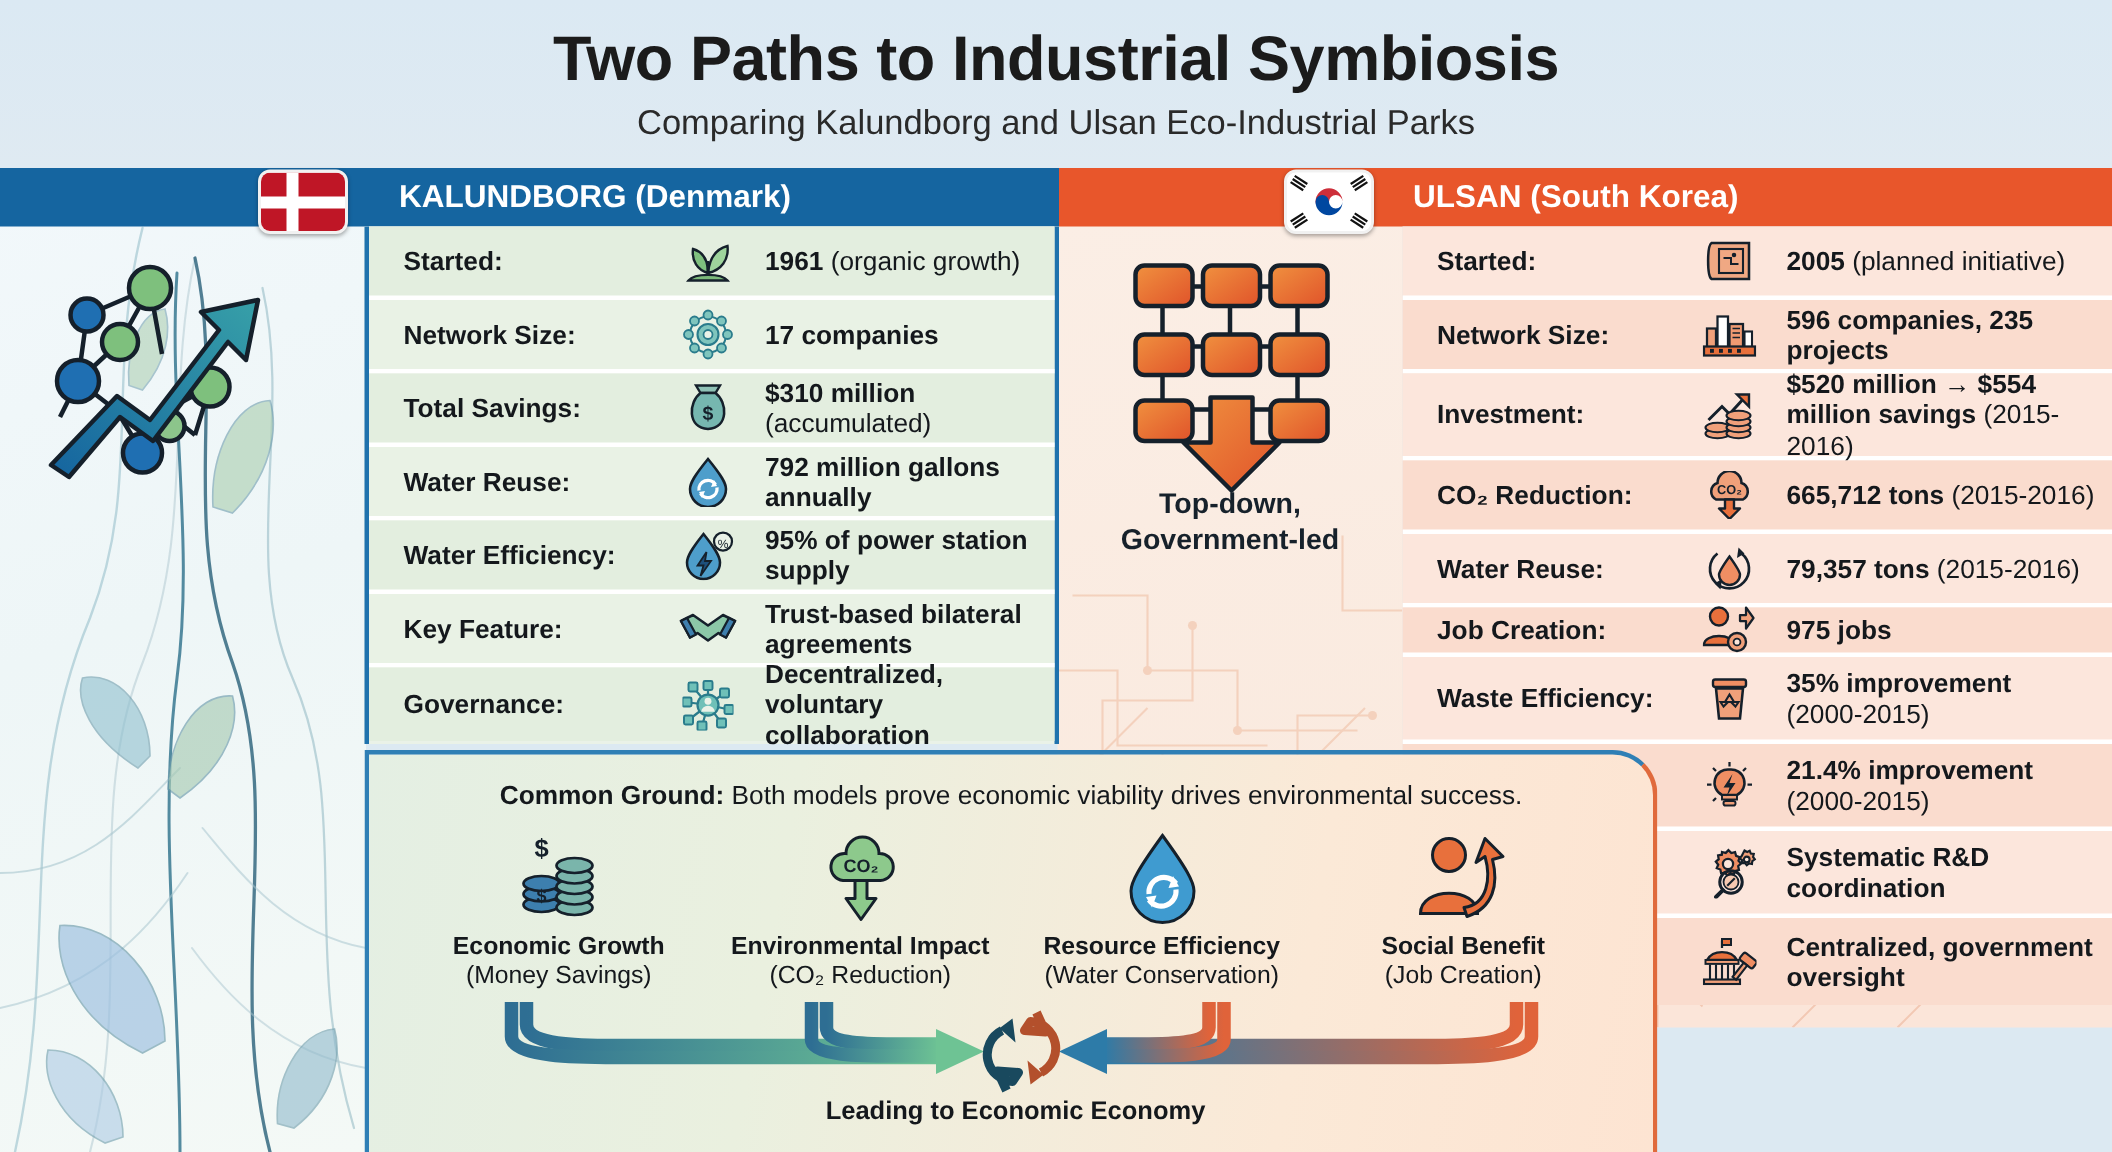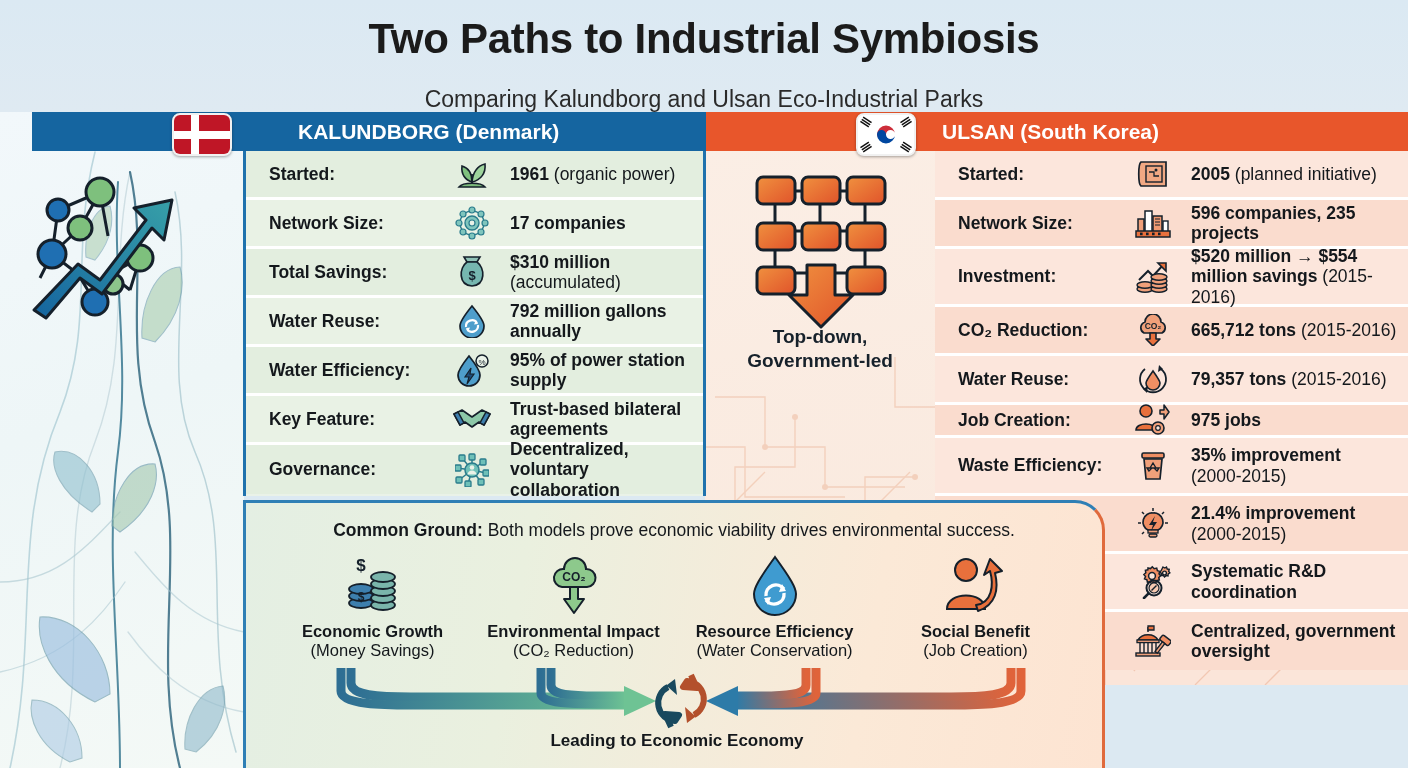--- a/index.html
+++ b/index.html
@@ -14,21 +14,21 @@
   
   .title-band{
     position:absolute; left:0; top:0; width:1408px; height:112px;
     background:linear-gradient(180deg,#dbe9f3 0%,#dfeaf2 100%);
     text-align:center;
   }
   .main-title{
     font-size:42px; font-weight:bold; color:#1b1b1b; letter-spacing:-.3px;
     margin-top:17px; line-height:1.05;
   }
-  .sub-title{ font-size:23px; color:#2a2a2a; margin-top:25px; }
+  .sub-title{ font-size:23px; color:#2a2a2a; margin-top:7px; }
 
   
   .left-panel{
     position:absolute; left:0; top:112px; width:244px; height:656px;
     background:linear-gradient(160deg,#f2f8fb 0%,#eef6f7 45%,#f4f9f6 100%);
     overflow:hidden;
   }
   .left-panel svg{ position:absolute; left:0; top:0; }
   .left-icon-wrap{
     position:absolute; left:0; top:50px; width:244px; text-align:center;
@@ -50,21 +50,21 @@
     position:absolute; left:0; top:178px; width:230px; text-align:center;
     font-size:19px; font-weight:bold; color:#16212b; line-height:1.28;
   }
 
   
   .hdr{
     position:absolute; top:112px; height:39px;
     display:flex; align-items:center; color:#ffffff;
     font-size:21px; font-weight:bold;
   }
-  .hdr-left{ left:0; width:706px; background:#1565a0;margin-left:32px; }
+  .hdr-left{ left:0; width:706px; background:#1565a0; }
   .hdr-right{ left:706px; width:702px; background:#e8562b; }
   .hdr-left .hdr-text{ margin-left:266px; }
   .hdr-right .hdr-text{ margin-left:236px; }
 
   .flag{
     position:absolute; top:113px; width:60px; height:43px; border-radius:8px;
     background:#fff; border:2px solid #f1f1f1; overflow:hidden;
     box-shadow:0 1px 3px rgba(0,0,0,.35);
   }
   .flag-dk{ left:172px; }
@@ -293,21 +293,21 @@
     <div class="row" style="height:49px">
       <div class="row-label">Started:</div>
       <div class="row-icon">
         <svg width="34" height="32" viewBox="0 0 34 32">
             <path d="M17 24 C17 15 14 10 7 8 C6 16 10 22 17 24Z" fill="#7fc07e" stroke="#15202b" stroke-width="1.6"></path>
             <path d="M17 24 C18 14 22 8 30 6 C31 15 26 22 17 24Z" fill="#9ed49c" stroke="#15202b" stroke-width="1.6"></path>
             <path d="M17 16 V28" stroke="#15202b" stroke-width="1.8"></path>
             <path d="M4 29 C8 24 26 24 30 29 Z" fill="#7bb97a" stroke="#15202b" stroke-width="1.6"></path>
           </svg>
       </div>
-      <div class="row-val"><b>1961</b><span class="lite"> (organic power)</span></div>
+      <div class="row-val"><b>1961</b><span class="lite"> (organic growth)</span></div>
     </div>
 
     <div class="row" style="height:49px">
       <div class="row-label">Network Size:</div>
       <div class="row-icon">
         <svg width="34" height="34" viewBox="0 0 34 34">
             <g stroke="#2a7c8c" stroke-width="1.4" fill="none">
               <circle cx="17" cy="17" r="12"></circle>
             </g>
             <g fill="#7fc5bd" stroke="#2a7c8c" stroke-width="1.2">

